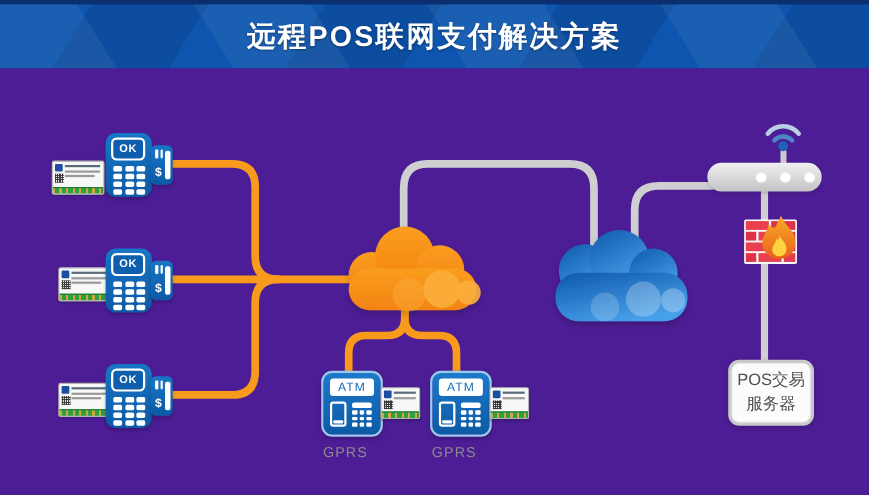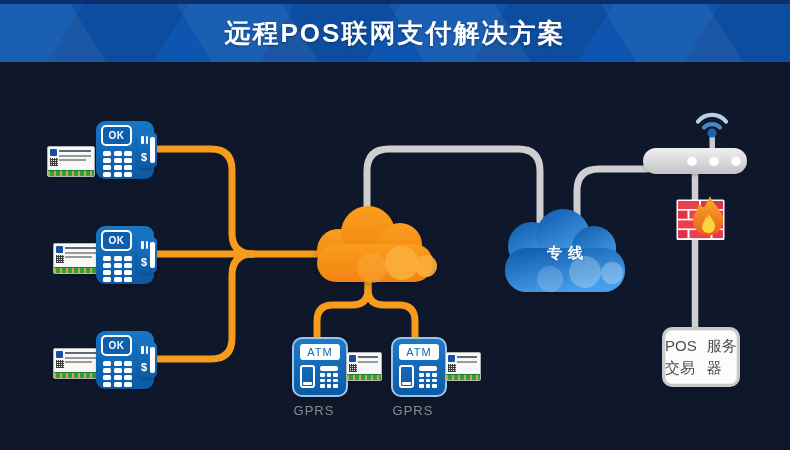--- a/index.html
+++ b/index.html
@@ -1,35 +1,35 @@
 <!DOCTYPE html>
 <html><head>
 <meta charset="utf-8">
 <style>
   html,body{margin:0;padding:0;}
   body{font-family:"Liberation Sans","DejaVu Sans",sans-serif;}
-  .stage{position:relative;width:790px;height:450px;background:#0f172a;overflow:hidden;}
+  .stage{position:relative;width:790px;height:450px;background:#4c1d95;overflow:hidden;}
 
   
   .banner{position:absolute;top:0;left:0;width:790px;height:62px;background:#0d55ae;overflow:hidden;}
   .banner-pattern{position:absolute;inset:0;
     background-image:
       repeating-linear-gradient(58deg, rgba(255,255,255,0.06) 0 90px, rgba(255,255,255,0) 90px 180px),
       repeating-linear-gradient(-58deg, rgba(8,40,90,0.18) 0 90px, rgba(0,0,0,0) 90px 180px);}
   .banner-top{position:absolute;top:0;left:0;right:0;height:4px;background:#0a2e6e;}
   .banner-title{position:absolute;inset:4px 0 0 0;display:flex;align-items:center;justify-content:center;
     color:#fff;font-size:26px;font-weight:bold;letter-spacing:2px;text-shadow:0 1px 2px rgba(0,0,0,.35);}
 
   
   .abs{position:absolute;}
   svg{display:block;}
 
   
   .pos-body{position:absolute;width:42px;height:58px;border-radius:9px;
-    background:linear-gradient(180deg,#1876c6,#0c5aa5);box-shadow:0 2px 3px rgba(0,0,0,.18);padding-left:16px;}
+    background:linear-gradient(180deg,#1876c6,#0c5aa5);box-shadow:0 2px 3px rgba(0,0,0,.18);}
   .pos-screen{position:absolute;left:5px;top:4px;width:27px;height:17px;background:#0d5fae;
     border:2.5px solid #fff;border-radius:5px;display:flex;align-items:center;justify-content:center;
     color:#fff;font-size:10px;font-weight:bold;letter-spacing:.5px;}
   .pos-keypad{position:absolute;left:7px;top:30px;width:29px;display:grid;
     grid-template-columns:repeat(3,1fr);gap:2.5px;}
   .pos-keypad i{display:block;height:4.5px;background:#fff;border-radius:1.5px;}
   .pos-reader{position:absolute;width:20px;height:36px;border-radius:5px;
     background:linear-gradient(180deg,#1876c6,#0c5aa5);box-shadow:0 2px 3px rgba(0,0,0,.18);}
   .pos-reader .rs1,.pos-reader .rs2{position:absolute;top:4px;width:2.5px;height:8px;background:#fff;border-radius:1px;}
   .pos-reader .rs1{left:4px}.pos-reader .rs2{left:8.5px}
@@ -71,21 +71,21 @@
   
   .router{position:absolute;left:643px;top:148px;width:104px;height:26px;border-radius:13px;
     background:linear-gradient(180deg,#f0f0f2,#c3c3c5);box-shadow:0 2px 3px rgba(0,0,0,.16);}
   .router i{position:absolute;top:8px;width:10px;height:10px;border-radius:50%;background:#fff;
     box-shadow:inset 0 1px 1px rgba(0,0,0,.1);}
   .router .d1{left:44px}.router .d2{left:66px}.router .d3{left:88px}
 
   
   .server-box{position:absolute;left:662px;top:327px;width:72px;height:54px;border:3px solid #c9c9c9;
     border-radius:10px;background:#fcfcfd;box-shadow:0 2px 4px rgba(0,0,0,.14), inset 0 0 0 1px #ececec;
-    display:flex;flex-direction:row;align-items:center;justify-content:center;
+    display:flex;flex-direction:column;align-items:center;justify-content:center;
     color:#4f4f4f;font-size:15px;line-height:1.45;}
 </style>
 </head>
 <body>
 
 <div class="stage">
 
   <svg class="abs" style="left:0;top:0" width="790" height="450" viewBox="0 0 790 450">
     <defs>
       <linearGradient id="og" x1="0" y1="0" x2="0" y2="1">
@@ -174,21 +174,20 @@
       </g>
     </g>
   </svg>
 
   <div class="banner">
     <div class="banner-pattern"></div>
     <div class="banner-top"></div>
     <div class="banner-title">远程POS联网支付解决方案</div>
   </div>
 
-  <div class="cloud-label" style="left:505px;top:244px;width:120px;letter-spacing:6px;padding-left:6px;box-sizing:border-box;">专线</div>
 
   <div class="module" style="left:47px;top:146px;width:46px;height:29px;">
     <span class="m-logo"></span>
       <span class="m-l1"></span>
       <span class="m-l2"></span>
       <span class="m-l3"></span>
       <span class="m-qr"></span>
       <span class="m-strip"></span>
   </div>
   <div class="pos-body" style="left:96px;top:121px;">

